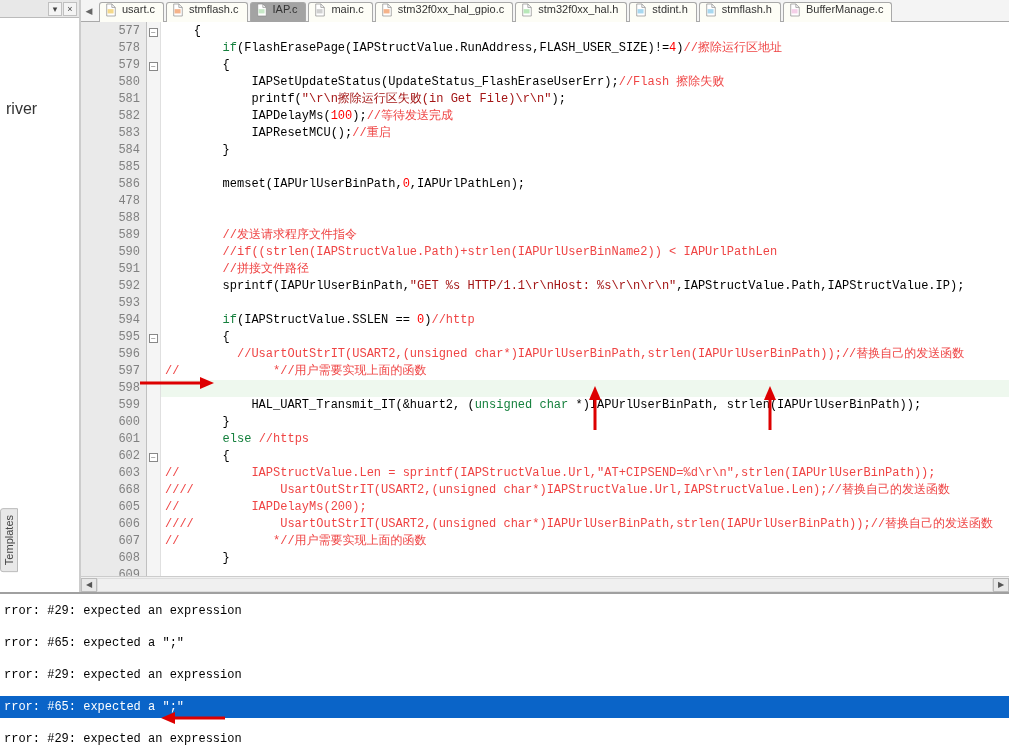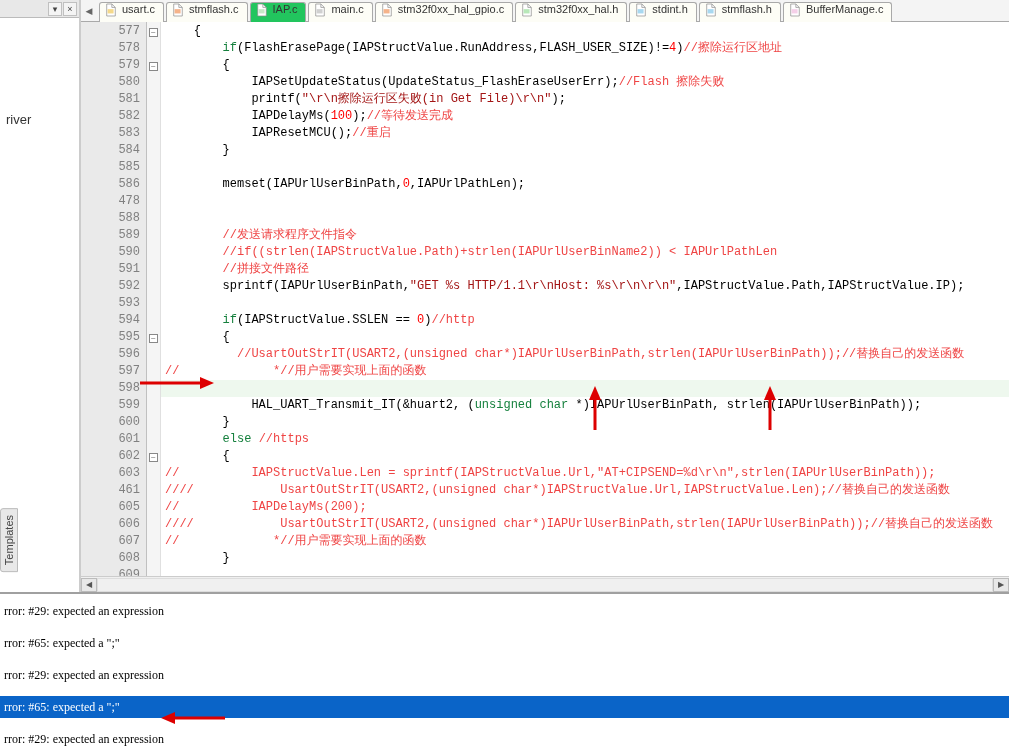--- a/index.html
+++ b/index.html
@@ -3,46 +3,46 @@
 <meta charset="utf-8">
 <style>
 * { margin: 0; padding: 0; box-sizing: border-box; }
 body { font-family: "Microsoft YaHei", Arial, sans-serif; font-size: 12px; background: #fff; overflow: hidden; }
 .app { display: flex; flex-direction: column; width: 1009px; height: 756px; }
 .top-row { display: flex; height: 592px; }
 .left-panel { width: 80px; background: #fff; border-right: 1px solid #ccc; position: relative; }
 .left-panel-header { height: 18px; background: #e8e8e8; border-bottom: 1px solid #bbb; display: flex; justify-content: flex-end; align-items: center; padding-right: 2px; }
 .hdr-btn { width: 14px; height: 14px; display: inline-flex; align-items: center; justify-content: center; border: 1px solid #c0c0c0; margin-left: 1px; font-size: 9px; background: #f4f4f4; cursor: pointer; color: #444; }
 .hdr-btn.close { background: #f4f4f4; }
-.left-panel-body { padding: 12px 2px; font-size: 13px; color: #333; }
+.left-panel-body { padding: 0 2px; font-size: 16px; color: #333; }
 .left-panel-body .item { padding: 2px 4px; }
 .editor-area { flex: 1; display: flex; flex-direction: column; border-left: 1px solid #ccc; }
 .tabbar { height: 22px; display: flex; align-items: flex-end; padding-left: 18px; background: #f4f4f4; border-bottom: 1px solid #a9a9a9; position: relative; }
 .tab-scroll-left { position: absolute; left: 2px; top: 3px; width: 12px; height: 16px; font-size: 9px; display:flex;align-items:center;justify-content:center;color:#666;}
 .tab { height: 20px; display: inline-flex; align-items: flex-start; padding: 0 8px 0 4px; border: 1px solid #a9a9a9; border-bottom: none; margin-right: 2px; background: #fdfdf6; font-size: 11px; cursor: pointer; border-radius: 3px 3px 0 0; position: relative; top: 1px;}
-.tab.active { background: #22c55e; font-weight: normal; z-index: 2; }
+.tab.active { background: #a3a3a3; font-weight: normal; z-index: 2; }
 .tab .ficon { width: 14px; height: 14px; margin-right: 4px; display: inline-flex; align-items: center; justify-content: center; }
 .tab .ficon svg { width: 12px; height: 14px; }
 .tab .fname { color: #333; }
 .code-wrap { flex: 1; display: flex; overflow: hidden; background: #fff; position: relative; }
 .gutter { width: 66px; background: #eaeaea; border-right: 1px solid #c0c0c0; text-align: right; padding-right: 6px; font-family: Consolas, "Courier New", monospace; font-size: 12px; color: #808080; line-height: 17px; padding-top: 1px;}
 .fold-col { width: 14px; background: #f5f5f5; border-right: 1px solid #e0e0e0; font-family: Consolas, monospace; font-size: 10px; color: #888; line-height: 17px; text-align: center; padding-top:1px;}
 .fold-box { width: 9px; height: 9px; border: 1px solid #888; display: inline-flex; align-items: center; justify-content: center; font-size: 8px; background: #fff; line-height: 7px; position: relative; top: 0px;}
 .code { flex: 1; font-family: Consolas, "Courier New", monospace; font-size: 12px; line-height: 17px; white-space: pre; color: #000; padding-top:1px; position: relative; }
 .code .ln { height: 17px; padding-left: 4px; position: relative;}
 .code .hl { background: #eef8ee; }
 .c-kw { color: #15803d; }
 .c-cm { color: #ef4444; }
 .c-str { color: #a31515; }
 .c-num { color: #ff0000; }
 .scroll-h { height: 16px; background: #f0f0f0; border-top: 1px solid #ccc; position: relative; display:flex; align-items:center;}
 .scroll-h .sbtn { width:16px;height:14px;border:1px solid #bbb;background:#e8e8e8;font-size:8px;display:flex;align-items:center;justify-content:center;color:#555;}
 .scroll-h .track{flex:1;height:14px;background:#f0f0f0;border:1px solid #ddd;}
 .vt-tab { position: absolute; left: 0; bottom: 20px; writing-mode: vertical-rl; transform: rotate(180deg); background: #e8e8e8; border: 1px solid #bbb; padding: 6px 2px; font-size: 11px; color: #444; border-radius: 0 3px 3px 0;}
-.output { border-top: 2px solid #a0a0a0; background: #fff; font-family: Liberation Serif, serif; font-size: 12px; line-height: 22px; padding: 6px 0 0 0; }
+.output { border-top: 2px solid #a0a0a0; background: #fff; font-family: Liberation Mono, monospace; font-size: 12px; line-height: 22px; padding: 6px 0 0 0; }
 .output .orow { padding: 0 4px; height: 22px; display:flex; align-items:center;}
 .output .orow.sel { background: #0a64c8; color: #fff; }
 .output .spacer { height: 10px; }
 .red-arrow-svg { position:absolute; pointer-events:none; }
 </style>
 </head>
 <body>
 
 <div class="app">
   <div class="top-row">
@@ -185,21 +185,21 @@
             <div>594</div>
             <div>595</div>
             <div>596</div>
             <div>597</div>
             <div>598</div>
             <div>599</div>
             <div>600</div>
             <div>601</div>
             <div>602</div>
             <div>603</div>
-            <div>461</div>
+            <div>668</div>
             <div>605</div>
             <div>606</div>
             <div>607</div>
             <div>608</div>
             <div>609</div>
           </div>
         <div class="fold-col" id="foldcol">
             <div><span class="fold-box">−</span></div>
             <div>&nbsp;</div>
             <div><span class="fold-box">−</span></div>

